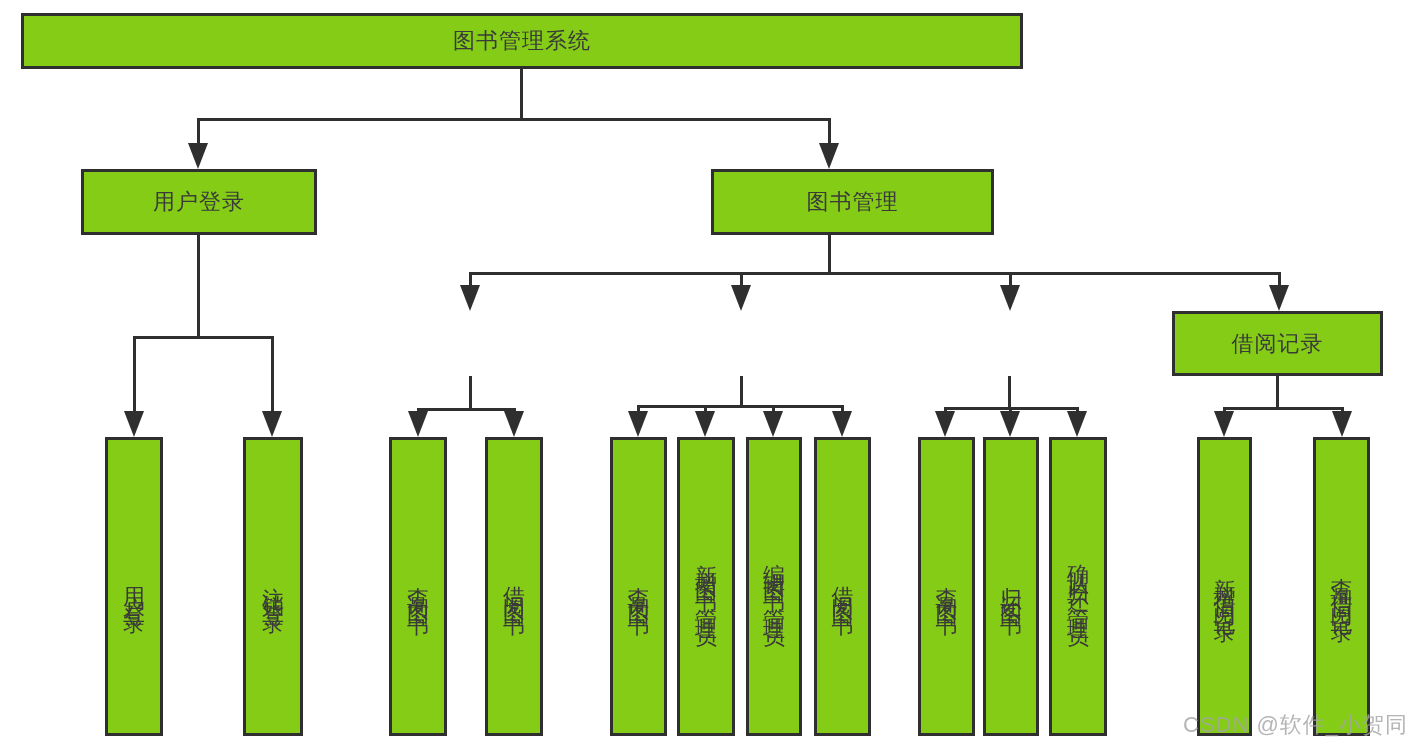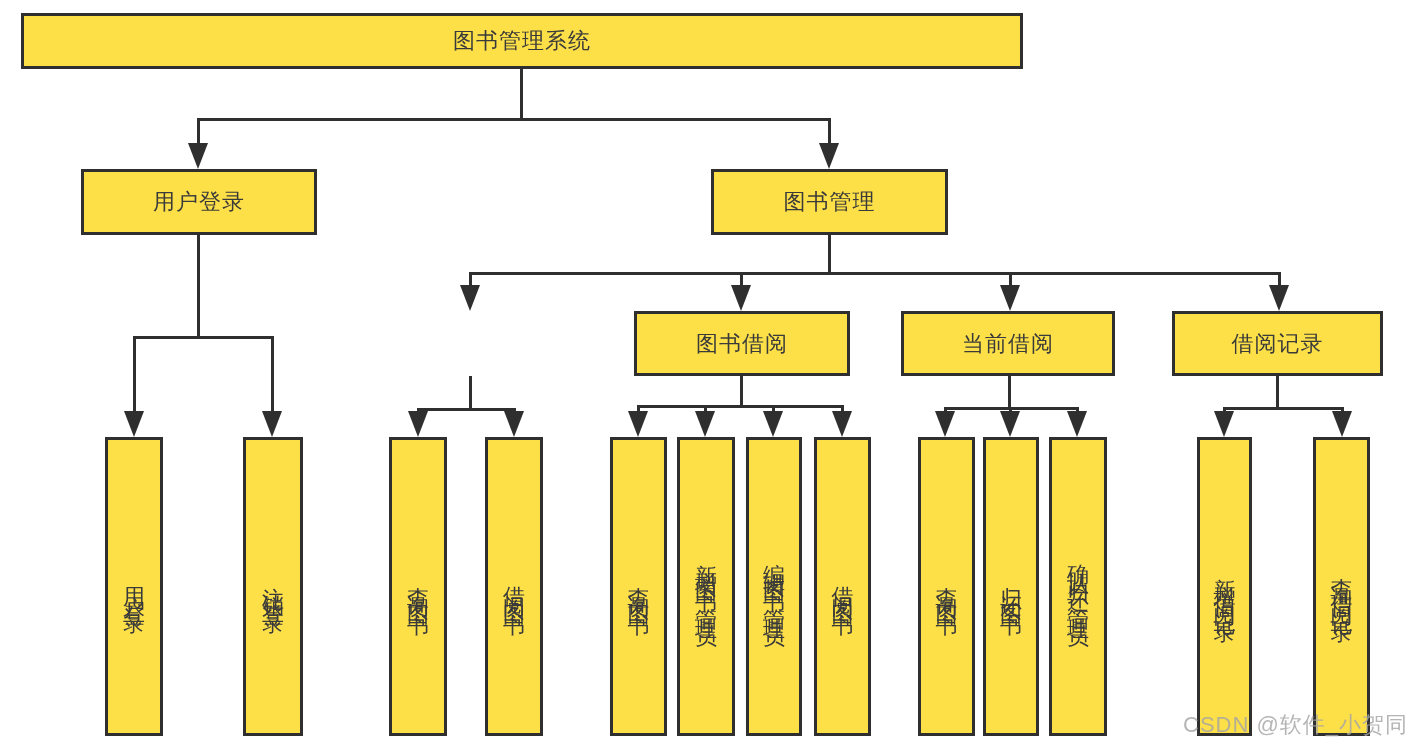--- a/index.html
+++ b/index.html
@@ -8,21 +8,21 @@
     position:relative;
     width:1405px; height:747px;
     background:#ffffff;
     font-family:"Liberation Sans", sans-serif;
     overflow:hidden;
   }
   .box {
     position:absolute;
     box-sizing:border-box;
     border:3px solid #2f2f2f;
-    background:#fde047;
+    background:#84cc16;
     display:flex;
     align-items:center;
     justify-content:center;
     color:#3a3a3a;
   }
   .hbox { font-size:22px; letter-spacing:1px; }
   .vbox {
     writing-mode:vertical-rl;
     text-orientation:mixed;
     font-size:22px;
@@ -107,24 +107,22 @@
   <div class="line" style="left:1276px;top:376px;width:3px;height:31px"></div>
   <div class="line" style="left:1223px;top:407px;width:121px;height:3px"></div>
   <div class="line" style="left:1223px;top:407px;width:3px;height:4px"></div>
   <div class="ah" style="left:1214px;top:411px"></div>
   <div class="line" style="left:1341px;top:407px;width:3px;height:4px"></div>
   <div class="ah" style="left:1332px;top:411px"></div>
 
   <div class="box hbox" style="left:21px;top:13px;width:1002px;height:56px">图书管理系统</div>
 
   <div class="box hbox" style="left:81px;top:169px;width:236px;height:66px">用户登录</div>
-  <div class="box hbox" style="left:711px;top:169px;width:237px;height:66px">图书管理</div>
+  <div class="box hbox" style="left:711px;top:169px;width:283px;height:66px">图书管理</div>
 
-  <div class="box hbox" style="left:634px;top:311px;width:216px;height:65px">图书借阅</div>
-  <div class="box hbox" style="left:901px;top:311px;width:214px;height:65px">当前借阅</div>
   <div class="box hbox" style="left:1172px;top:311px;width:211px;height:65px">借阅记录</div>
 
   <div class="box vbox" style="left:105px;top:437px;width:58px;height:299px">用户登录</div>
   <div class="box vbox" style="left:243px;top:437px;width:60px;height:299px">注销登录</div>
 
   <div class="box vbox" style="left:389px;top:437px;width:58px;height:299px">查询图书</div>
   <div class="box vbox" style="left:485px;top:437px;width:58px;height:299px">借阅图书</div>
 
   <div class="box vbox" style="left:610px;top:437px;width:57px;height:299px">查询图书</div>
   <div class="box vbox" style="left:677px;top:437px;width:58px;height:299px">新增图书（管理员）</div>

